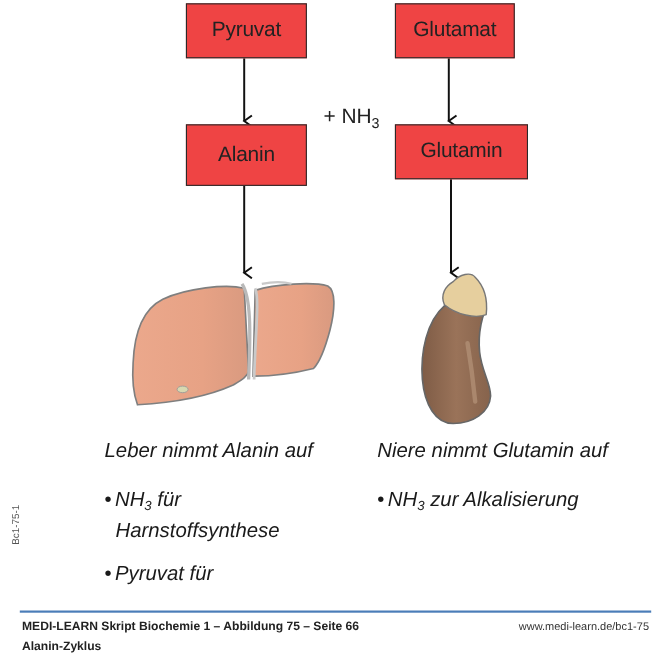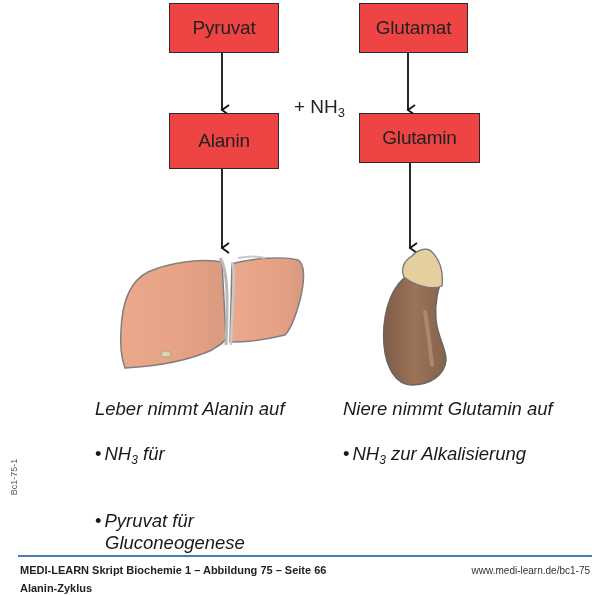--- a/index.html
+++ b/index.html
@@ -82,24 +82,24 @@
     <span>Glutamin</span>
   </div>
 
 <div class="nh3"><span>+ NH</span><sub>3</sub></div>
 
 <div class="caption" id="liver-title">Leber nimmt Alanin auf</div>
 <div class="caption" id="kidney-title">Niere nimmt Glutamin auf</div>
 
 <div class="bullet" id="liver-b1">
   <span class="dot">•</span><span>NH</span><sub>3</sub><span> für</span>
+  <span class="l2">Harnstoffsynthese</span>
 </div>
 <div class="bullet" id="liver-b2">
   <span class="dot">•</span><span>Pyruvat für</span>
-  <span class="l2">Gluconeogenese</span>
 </div>
 <div class="bullet" id="kidney-b1">
   <span class="dot">•</span><span>NH</span><sub>3</sub><span> zur Alkalisierung</span>
 </div>
 
 <div class="side-id">Bc1-75-1</div>
 
 <div class="rule"></div>
 <div class="footer-l1">MEDI-LEARN Skript Biochemie 1 – Abbildung 75 – Seite 66</div>
 <div class="footer-l2">Alanin-Zyklus</div>

